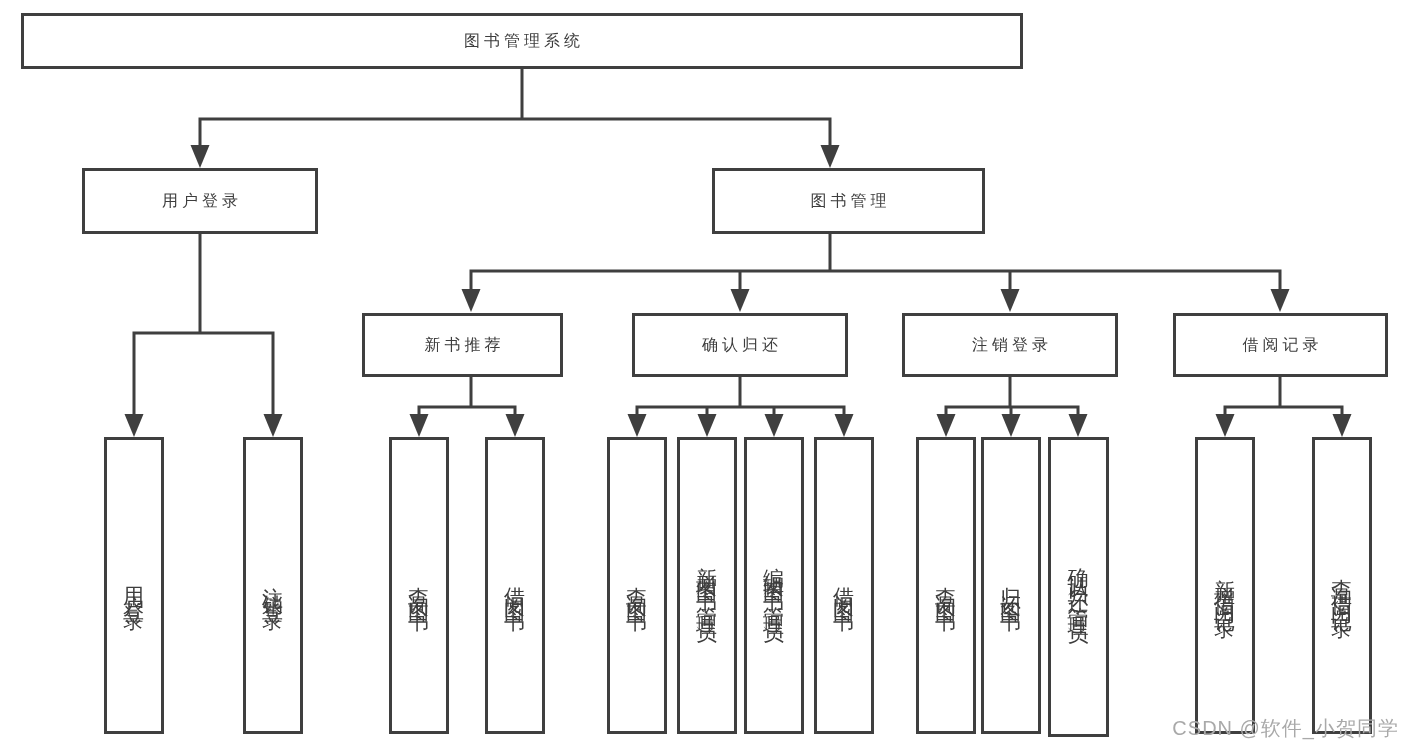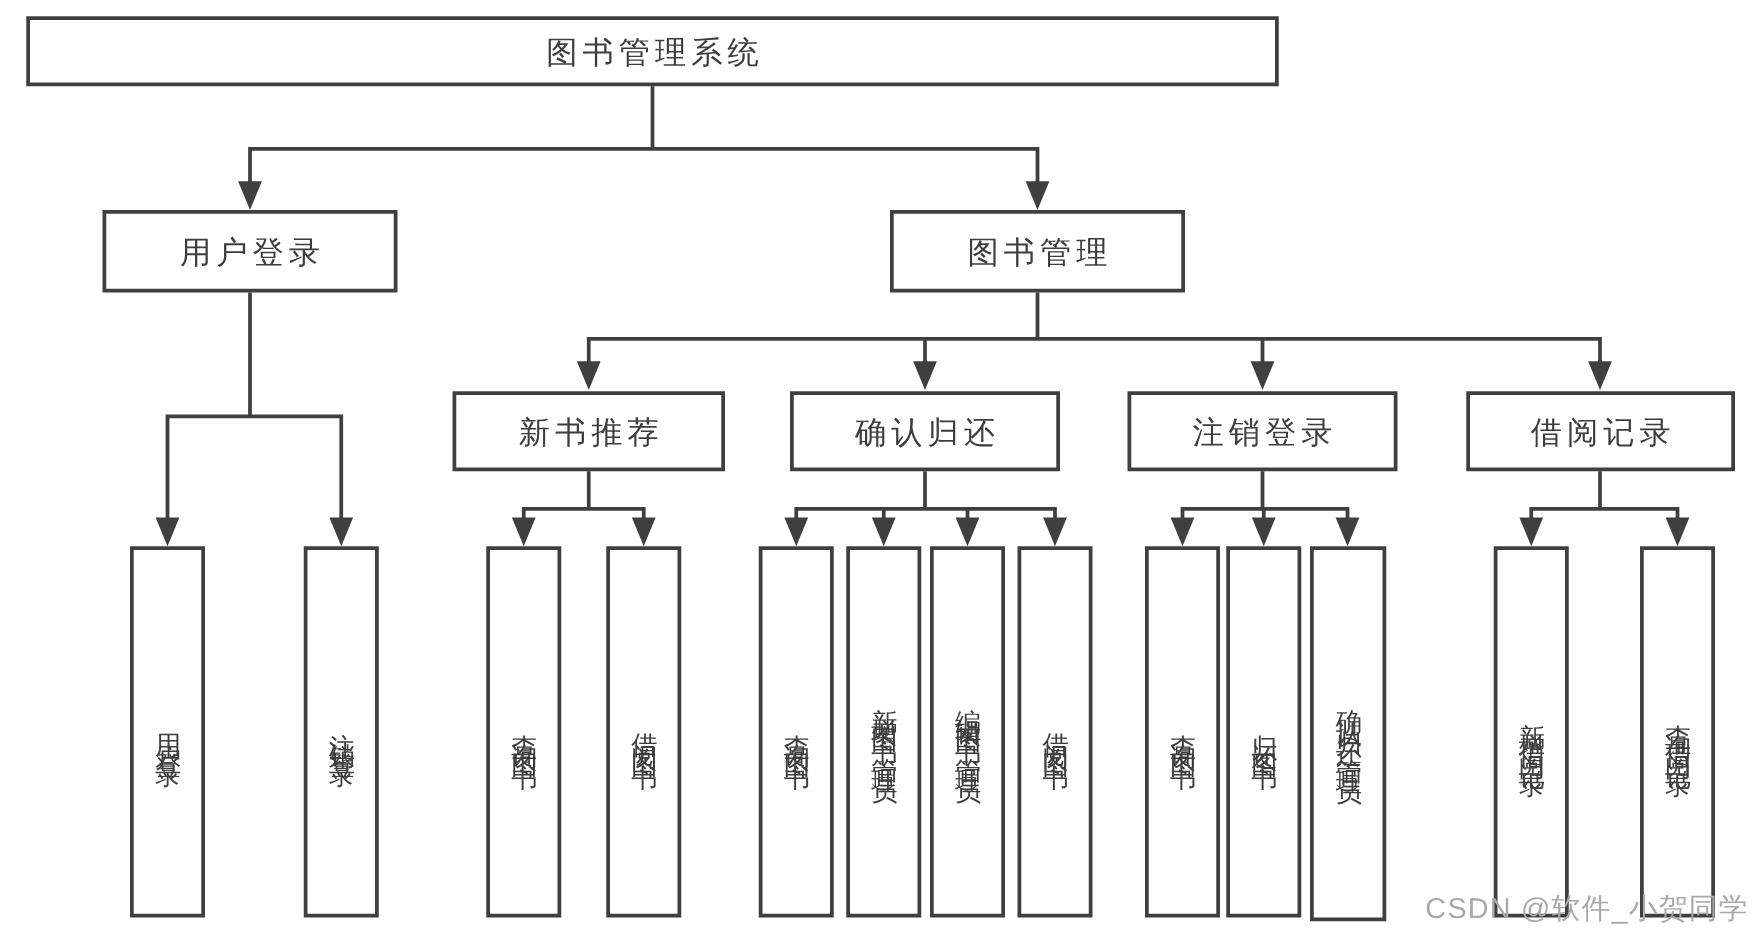--- a/index.html
+++ b/index.html
@@ -24,40 +24,40 @@
   .box {
     position: absolute;
     box-sizing: border-box;
     border: 3px solid #3f3f3f;
     background: #ffffff;
     display: flex;
     align-items: center;
     justify-content: center;
   }
   .h-label {
-    font-size: 25px;
+    font-size: 16px;
     letter-spacing: 4px;
     color: #3d3d3d;
     white-space: nowrap;
     text-indent: 4px;
   }
   .v-label {
     display: block;
     writing-mode: vertical-rl;
     text-orientation: mixed;
     font-size: 21px;
     letter-spacing: 8px;
     color: #3d3d3d;
     line-height: 1;
   }
   .watermark {
     position: absolute;
     right: 6px;
     bottom: 5px;
-    font-size: 23px;
+    font-size: 20px;
     color: #a9a9a9;
     letter-spacing: 1px;
     z-index: 5;
   }
 </style>
 </head>
 <body>
 
 <div class="canvas">
 
@@ -104,25 +104,25 @@
     </g>
   </svg>
 
   <div class="box" style="left:21px; top:13px; width:1002px; height:56px;">
     <span class="h-label">图书管理系统</span>
   </div>
 
   <div class="box" style="left:82px; top:168px; width:236px; height:66px;">
     <span class="h-label">用户登录</span>
   </div>
-  <div class="box" style="left:712px; top:168px; width:236px; height:66px;">
+  <div class="box" style="left:712px; top:168px; width:273px; height:66px;">
     <span class="h-label">图书管理</span>
   </div>
 
-  <div class="box" style="left:362px; top:313px; width:218px; height:64px;">
+  <div class="box" style="left:362px; top:313px; width:201px; height:64px;">
     <span class="h-label">新书推荐</span>
   </div>
   <div class="box" style="left:632px; top:313px; width:216px; height:64px;">
     <span class="h-label">确认归还</span>
   </div>
   <div class="box" style="left:902px; top:313px; width:216px; height:64px;">
     <span class="h-label">注销登录</span>
   </div>
   <div class="box" style="left:1173px; top:313px; width:215px; height:64px;">
     <span class="h-label">借阅记录</span>

